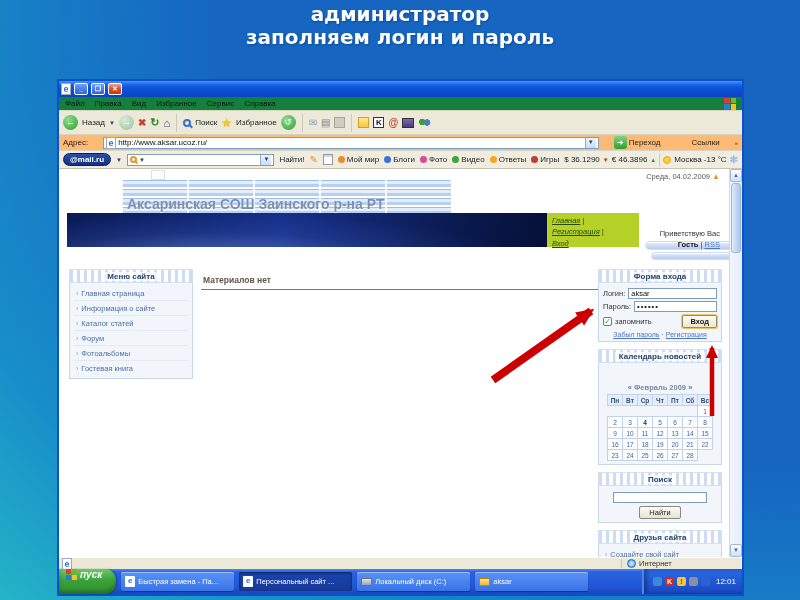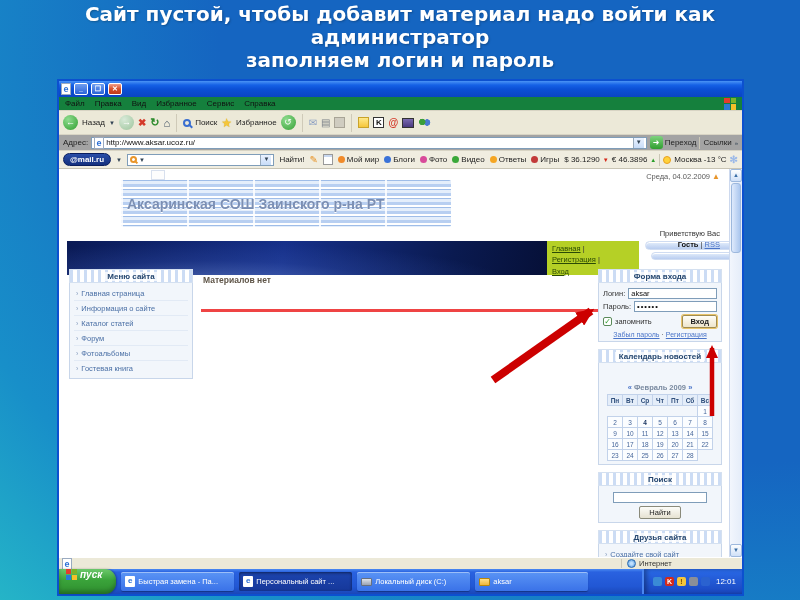--- a/index.html
+++ b/index.html
@@ -56,22 +56,22 @@
   .tbsep { width:1px; height:18px; background:#cfcab8; margin:0 2px; flex:none; }
   .greybox { width:11px; height:11px; background:#cfccc0; border:1px solid #a8a496; flex:none; }
   .note { width:11px; height:11px; background:linear-gradient(#ffe98a,#f5c63a); border:1px solid #c9a32a; flex:none; }
   .kbox { width:11px; height:11px; background:#fff; border:1px solid #333; color:#111; font-weight:bold;
     font-size:8px; line-height:9px; text-align:center; flex:none; }
   .film { width:12px; height:10px; background:linear-gradient(#7a6ab0,#4a3a80); border:1px solid #333; flex:none; }
   .ppl { width:13px; height:11px; flex:none;
     background: radial-gradient(circle at 33% 45%, #3a9e3a 0 3px, transparent 3.5px),
                 radial-gradient(circle at 70% 50%, #4a7ad0 0 3px, transparent 3.5px); }
 
-  .addrbar { height:16px; flex:none; display:flex; align-items:center; gap:3px; padding:0 4px;
-    font-size:8px; border-bottom:1px solid #d8d4c4; background:#a3a3a3; color:#222; }
+  .addrbar { height:16px; flex:none; display:flex; align-items:center; gap:15px; padding:0 4px;
+    font-size:8px; border-bottom:1px solid #d8d4c4; background:#fdba74; color:#222; }
   .addr-input { flex:1; height:12px; background:#fff; border:1px solid #7f9db9; display:flex;
     align-items:center; gap:2px; padding:0 2px; font-size:8px; color:#111; }
   .addr-drop { width:11px; height:10px; background:linear-gradient(#eaf2ff,#c8dcf8); border-left:1px solid #9ab;
     text-align:center; line-height:9px; font-size:6px; color:#345; margin-left:auto; }
   .go-btn { display:flex; align-items:center; gap:2px; }
   .go-circ { width:13px; height:13px; border-radius:3px; background:linear-gradient(#7fd37f,#2f9e2f);
     color:#fff; text-align:center; line-height:13px; font-size:8px; flex:none; }
 
   .mailbar { height:18px; flex:none; display:flex; align-items:center; gap:5px; padding:0 4px;
     font-size:8px; border-bottom:1px solid #c8c4b4; background:#f0ede0; color:#222; }
@@ -105,40 +105,40 @@
   .upmark { color:#e8952a; font-size:8px; }
 
   .stripes { position:absolute; left:62px; top:11px; width:330px; height:47px; border-radius:2px;
     display:flex; align-items:center; padding:0 6px;
     background-image:
       repeating-linear-gradient(90deg, rgba(255,255,255,.85) 0 2px, transparent 2px 66px),
       repeating-linear-gradient(180deg, #9fbde8 0 1px, #e4eefb 1px 4px, #b8cff1 4px 7px, #ffffff 7px 9px); }
   .stripes .t { font-size:14px; font-weight:bold; color:#7b8fb4; text-shadow:0 1px 0 #fff; white-space:nowrap; }
   .tab-note { position:absolute; left:92px; top:1px; width:14px; height:10px; background:#fdfdfd; border:1px solid #d8e0ee; }
 
-  .hdr-row { position:absolute; left:8px; top:72px; width:572px; height:34px; display:flex; }
+  .hdr-row { position:absolute; left:8px; top:44px; width:572px; height:34px; display:flex;font-style:italic; }
   .wave { flex:1; background:
       radial-gradient(90% 180% at 30% 130%, rgba(120,150,220,.55) 0%, rgba(60,90,180,.25) 40%, rgba(0,0,0,0) 70%),
       linear-gradient(100deg, #0a1a55 0%, #16308a 45%, #0a1a50 80%, #061038 100%); }
   .greenbox { width:92px; background:#b5d026; padding:2px 5px; font-size:7.5px; line-height:1.5; flex:none; }
   .greenbox a { color:#2a4a05; text-decoration:underline; }
 
   .greet { position:absolute; top:60px; right:22px; text-align:right; font-size:7.5px; color:#333; line-height:1.45; }
   .greet b { color:#111; }
   .greet .rss { color:#4a74c8; text-decoration:underline; }
 
   .pill { position:absolute; background:linear-gradient(180deg,#e4eefb,#b9cdf0); border-radius:5px;
     box-shadow:inset 0 1px 0 #fff; border:1px solid #cfdcf2; }
   .pill.a { left:586px; top:72px; width:100px; height:9px; }
   .pill.b { left:592px; top:83px; width:86px; height:8px; }
 
   .menu-col { position:absolute; left:10px; top:100px; width:124px; }
   .right-col { position:absolute; right:20px; top:100px; width:124px; display:flex; flex-direction:column; gap:7px; }
   .content-col { position:absolute; left:142px; top:100px; width:430px; }
-  .empty-msg { font-weight:bold; color:#5f5548; font-size:8.5px; padding:6px 2px 24px; border-bottom:3px solid #ef4444; }
+  .empty-msg { font-weight:bold; color:#5f5548; font-size:8.5px; padding:6px 2px 4px; border-bottom:1px solid #ef4444; }
 
   .blk-h { height:14px; background:repeating-linear-gradient(90deg, #ccdcf4 0 3px, #fff 3px 7px);
     border:1px solid #d4e0f0; display:flex; align-items:center; justify-content:center;
     font-weight:bold; font-size:8px; color:#23456e; }
   .blk-h span { background:rgba(255,255,255,.75); padding:0 4px; }
   .blk-b { background:#f2f6fb; border:1px solid #c8d6ea; border-top:none; padding:3px 4px; }
 
   .mlist .it { display:flex; gap:3px; align-items:center; padding:2.5px 2px;
     border-bottom:1px solid #e2eaf5; font-size:7.5px; }
   .mlist .it:last-child { border-bottom:none; }
@@ -205,21 +205,20 @@
   .ti-user { background:#3a8ad6; } .ti-k { background:#d42a1a; } .ti-shield { background:#f5c63a; color:#7a4a00; }
   .ti-net { background:#8a8f98; } .ti-scr { background:#2a62d0; }
   .clock { font-size:8px; margin-left:3px; }
 
   .overlay { position:absolute; left:0; top:0; z-index:10; pointer-events:none; }
 </style>
 </head>
 <body>
 
 <div class="slide-title">
-  <div>Сайт пустой, чтобы добавит материал надо войти как</div>
   <div>администратор</div>
   <div>заполняем логин и пароль</div>
 </div>
 
 <div class="shot">
 
   <div class="titlebar">
     <span class="ie-doc">e</span>
     <span class="winbtn">_</span>
     <span class="winbtn">❐</span>

